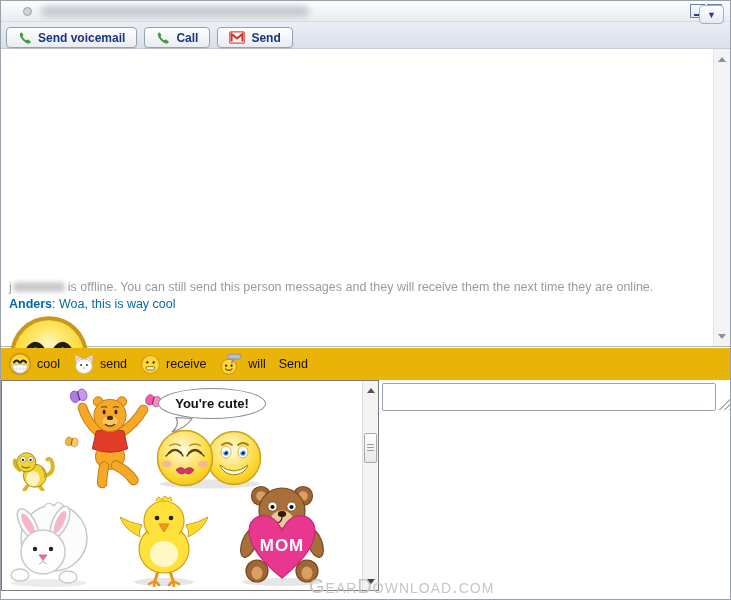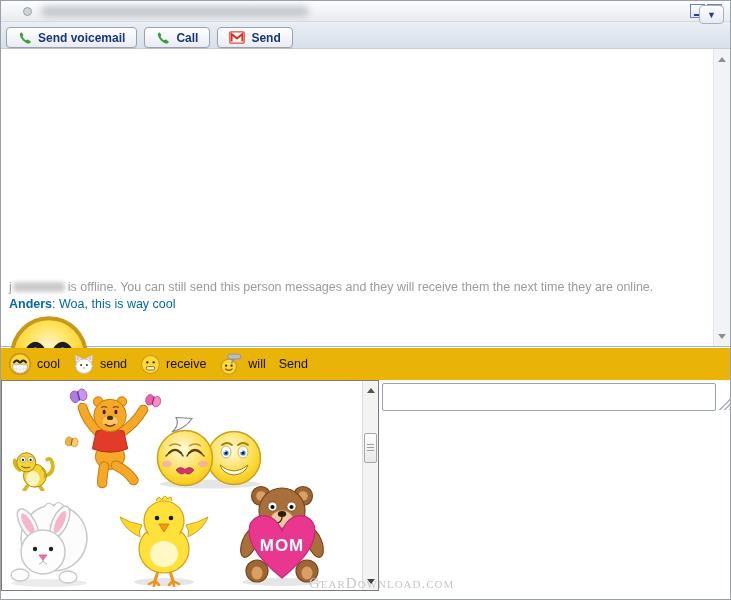--- a/index.html
+++ b/index.html
@@ -70,22 +70,22 @@
     font-size:13px; font-weight:bold; color:#111; z-index:3; }
   .bubble-tail { position:absolute; left:168px; top:36px; z-index:3; }
 
   .msg-input { position:absolute; left:381px; top:382px; width:334px; height:28px;
     border:1px solid #98a2b0; border-radius:2px; background:#fff; resize:none; outline:none;
     font-family:"Liberation Sans", sans-serif; font-size:12px; padding:4px 6px; }
   .resize-grip { position:absolute; left:717px; top:397px; width:12px; height:12px;
     background:repeating-linear-gradient(135deg, transparent 0 2px, #aab2ba 2px 3.5px);
     clip-path:polygon(100% 0, 100% 100%, 0 100%); }
   .watermark { position:absolute; left:308px; top:574px; z-index:4;
-    font-family:Liberation Serif, serif; font-variant:small-caps; letter-spacing:1px;
-    font-size:15px; color:#c6c6c6; }
+    font-family:Liberation Sans, sans-serif; font-variant:small-caps; letter-spacing:1px;
+    font-size:20px; color:#c6c6c6; }
   .panel-arrow-down-z { z-index:5; }
 </style>
 </head>
 <body>
 
 <div class="window">
 
   <div class="titlebar">
     <span class="app-icon"></span>
     <span class="redacted-title"></span>
@@ -259,20 +259,23 @@
         <ellipse cx="4" cy="0" rx="4.5" ry="6" fill="#f6ca6e" stroke="#c4881c" stroke-width="0.8"></ellipse>
         <line x1="0" y1="-5" x2="0" y2="5" stroke="#8a5c10" stroke-width="1.2"></line>
       </g>
       <g transform="translate(96,15) rotate(15) scale(0.9)">
         <ellipse cx="-4" cy="0" rx="4.5" ry="6" fill="#ed5fae" stroke="#c23a88" stroke-width="0.8"></ellipse>
         <ellipse cx="4" cy="0" rx="4.5" ry="6" fill="#f48cc6" stroke="#c23a88" stroke-width="0.8"></ellipse>
         <line x1="0" y1="-5" x2="0" y2="5" stroke="#8c2a62" stroke-width="1.2"></line>
       </g>
     </svg>
 
+    <div class="bubble">
+        <span>You're cute!</span>
+      </div>
     <svg class="bubble-tail" width="26" height="17" viewBox="0 0 26 17">
       <path d="M6,0.5 Q10,8 2,15 Q16,11 22,1.5 Z" fill="#fff" stroke="#8a8a8a" stroke-width="1.2"></path>
     </svg>
 
     <svg class="emo" style="left:152px;top:44px;" width="112" height="64" viewBox="0 0 112 64">
       <defs>
         <radialGradient id="gF" cx="45%" cy="35%" r="70%">
           <stop offset="0%" stop-color="#fffbe3"></stop>
             <stop offset="70%" stop-color="#fbd937"></stop>
             <stop offset="100%" stop-color="#f2c312"></stop>

